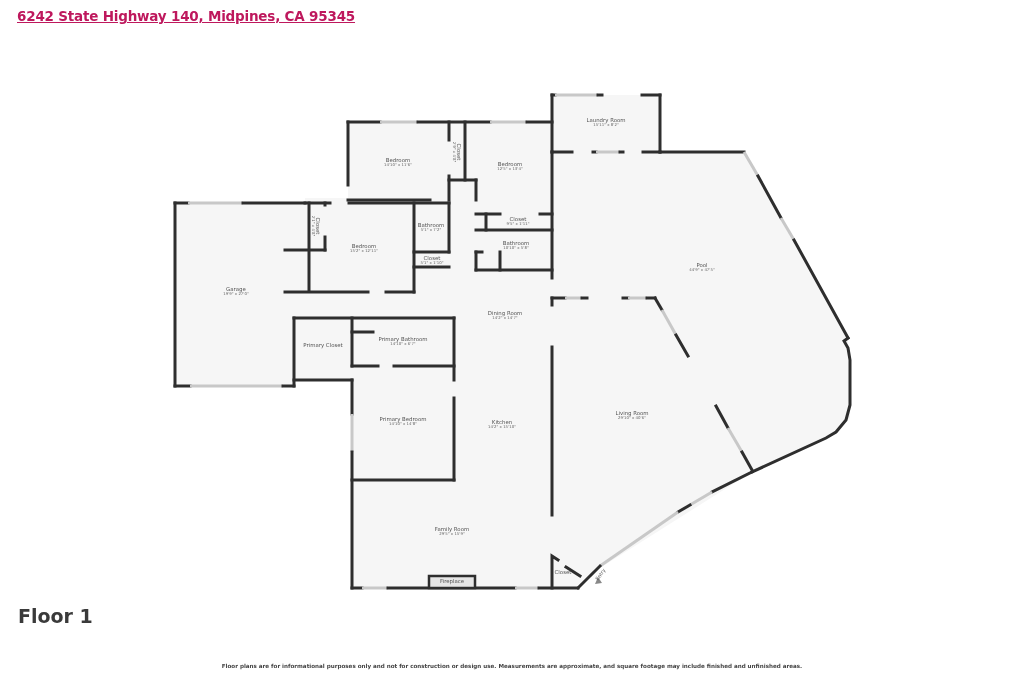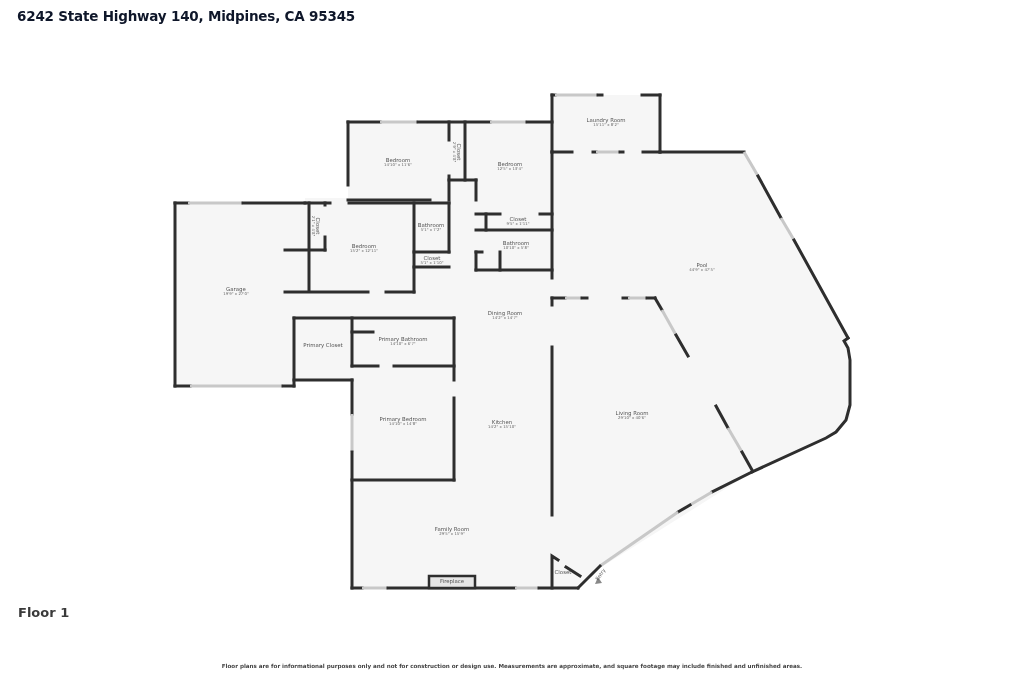--- a/index.html
+++ b/index.html
@@ -1,18 +1,18 @@
 <!DOCTYPE html>
 <html><head>
 <meta charset="utf-8">
 <style>
   html, body { margin: 0; padding: 0; background: #ffffff; }
   body { width: 1024px; height: 682px; position: relative; overflow: hidden; font-family: "DejaVu Sans", "Liberation Sans", sans-serif; color: #333333; }
-  .address { position: absolute; left: 17px; top: 8px; font-size: 13.5px; font-weight: bold; color: #0f172a; letter-spacing: -0.2px; }
-  .floor-label { position: absolute; left: 18px; top: 605px; font-size: 13px; font-weight: bold; color: #3a3a3a; }
+  .address { position: absolute; left: 17px; top: 8px; font-size: 13.5px; font-weight: bold; color: #be185d; letter-spacing: -0.2px; text-decoration: underline; }
+  .floor-label { position: absolute; left: 18px; top: 605px; font-size: 19px; font-weight: bold; color: #3a3a3a; }
   .disclaimer { position: absolute; left: 0; width: 1024px; top: 663px; text-align: center; font-size: 5.6px; font-weight: bold; color: #444444; }
   svg.plan { position: absolute; left: 0; top: 0; }
   .wall { stroke: #2e2e2e; stroke-width: 3; fill: none; stroke-linecap: square; }
   .win { stroke: #c8c8c8; stroke-width: 3; fill: none; }
   .floor { fill: #f6f6f6; stroke: none; }
   .room { position: absolute; text-align: center; transform: translateX(-50%); line-height: 1.15; }
   .room .name { font-size: 5.4px; color: #555555; white-space: nowrap; }
   .room .dim { font-size: 3.9px; color: #666666; white-space: nowrap; }
   .room.vert { transform: translate(-50%, -50%) rotate(90deg); }
   .fireplace-label { position: absolute; left: 429px; top: 575px; width: 46px; height: 12px; font-size: 5.4px; color: #555; text-align: center; line-height: 12px; }

